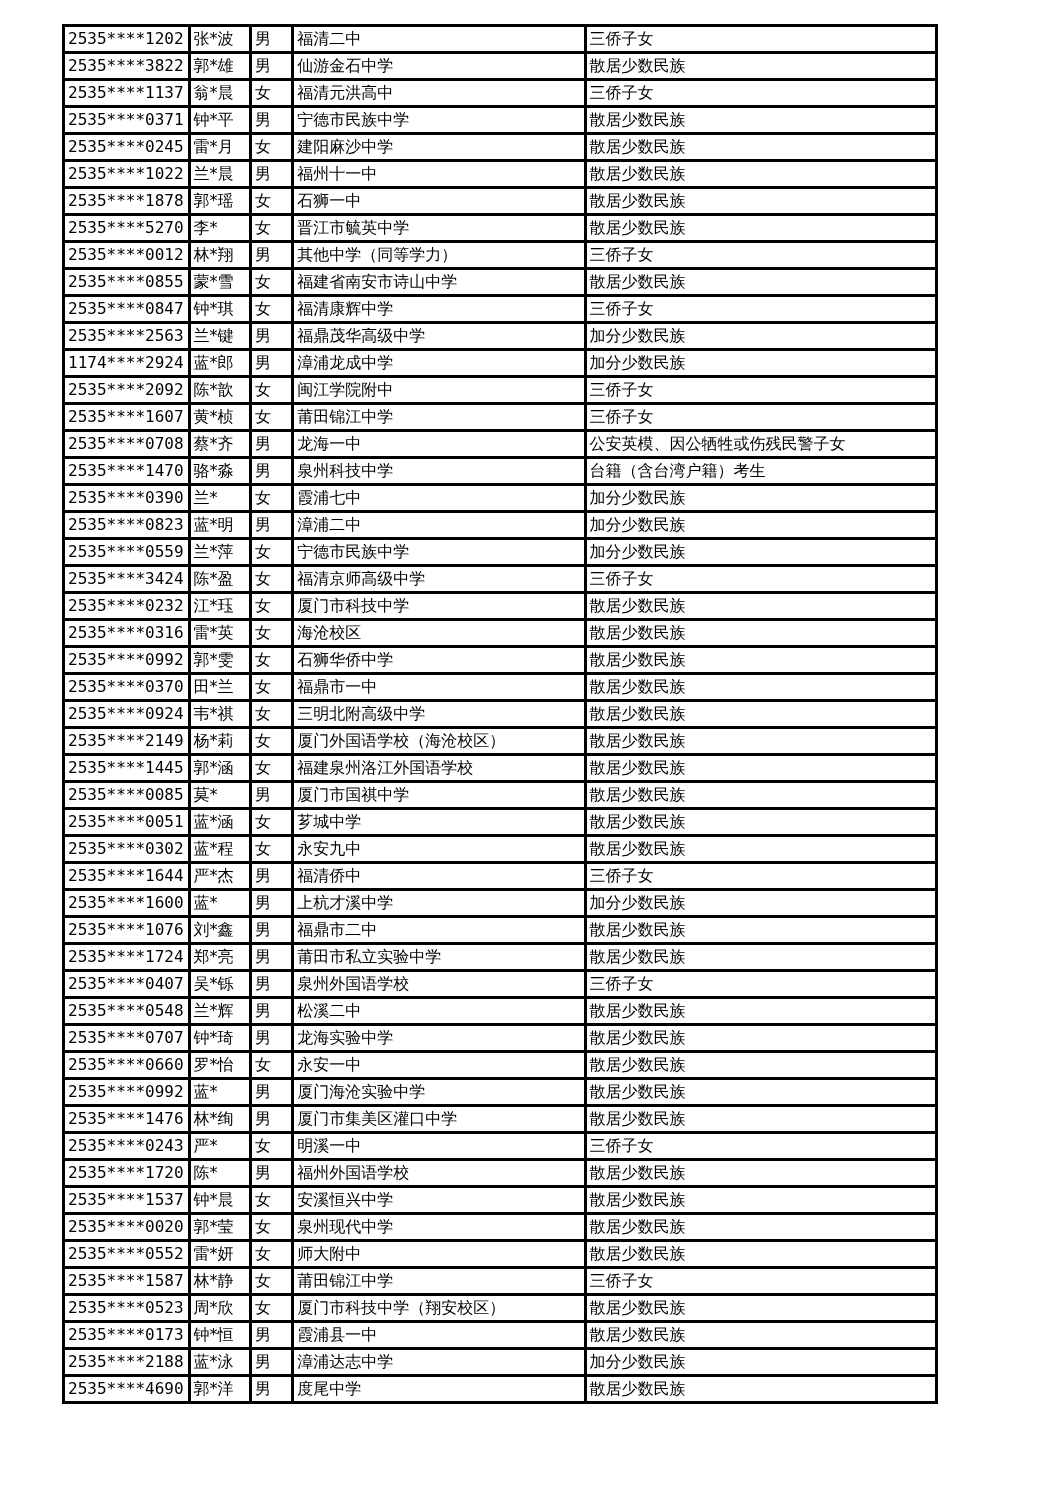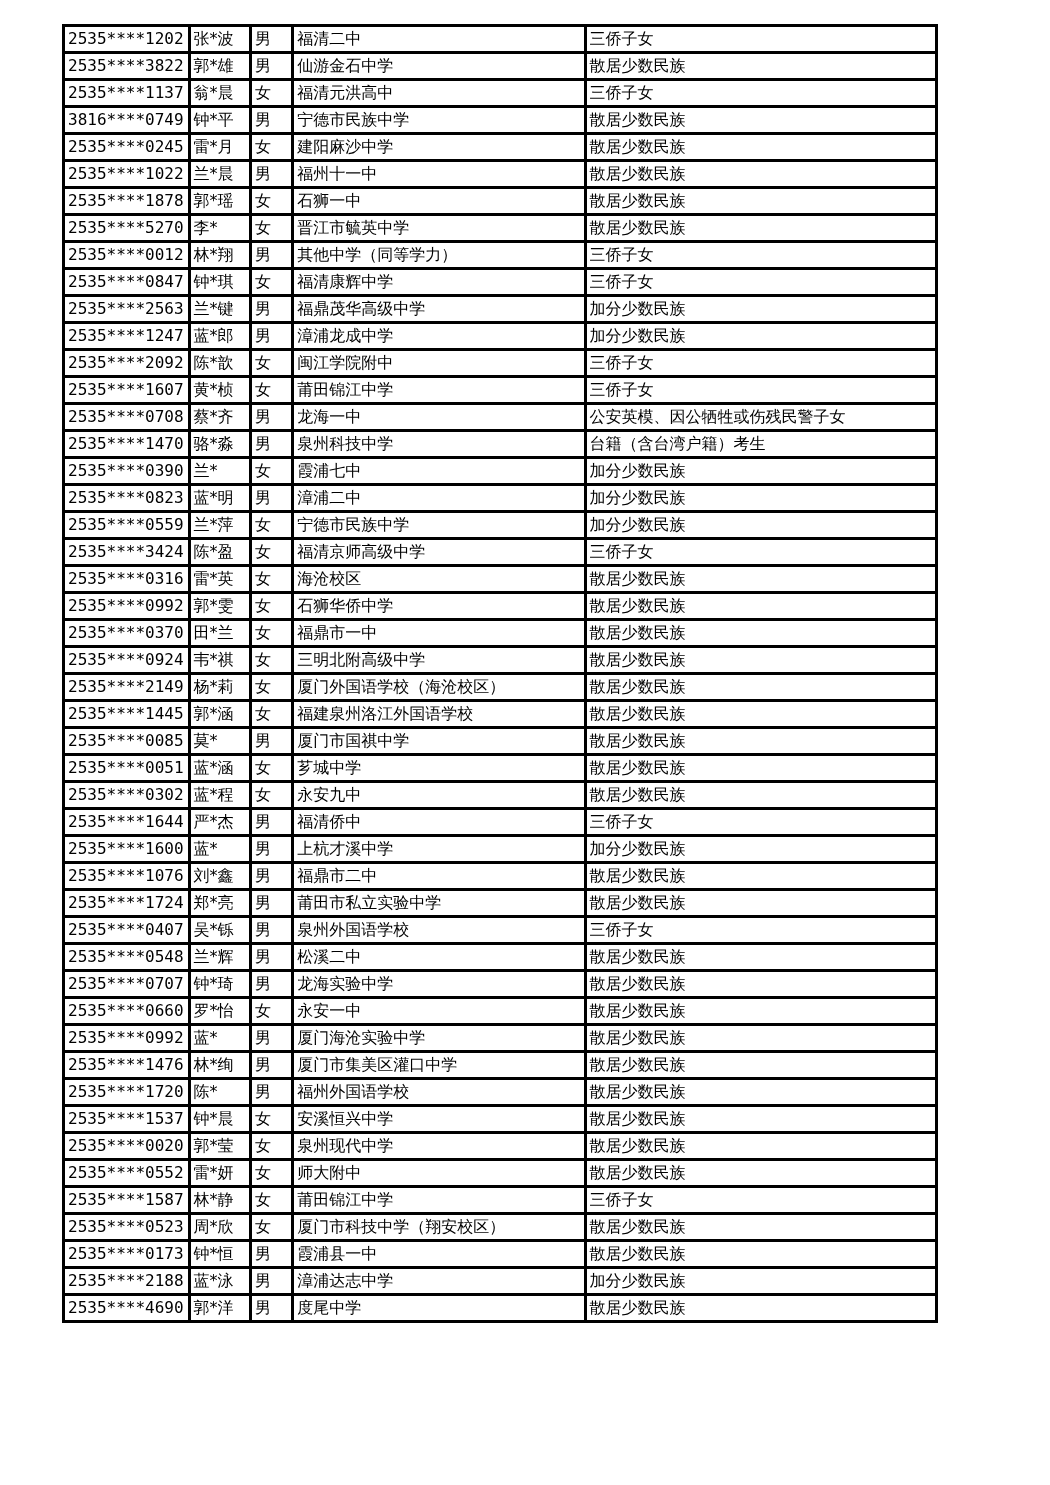--- a/index.html
+++ b/index.html
@@ -60,21 +60,21 @@
           <td class="c4">散居少数民族</td>
         </tr>
         <tr>
           <td class="c0">2535****1137</td>
           <td class="c1">翁*晨</td>
           <td class="c2">女</td>
           <td class="c3">福清元洪高中</td>
           <td class="c4">三侨子女</td>
         </tr>
         <tr>
-          <td class="c0">3816****0749</td>
+          <td class="c0">2535****0371</td>
           <td class="c1">钟*平</td>
           <td class="c2">男</td>
           <td class="c3">宁德市民族中学</td>
           <td class="c4">散居少数民族</td>
         </tr>
         <tr>
           <td class="c0">2535****0245</td>
           <td class="c1">雷*月</td>
           <td class="c2">女</td>
           <td class="c3">建阳麻沙中学</td>
@@ -102,35 +102,42 @@
           <td class="c4">散居少数民族</td>
         </tr>
         <tr>
           <td class="c0">2535****0012</td>
           <td class="c1">林*翔</td>
           <td class="c2">男</td>
           <td class="c3">其他中学（同等学力）</td>
           <td class="c4">三侨子女</td>
         </tr>
         <tr>
+          <td class="c0">2535****0855</td>
+          <td class="c1">蒙*雪</td>
+          <td class="c2">女</td>
+          <td class="c3">福建省南安市诗山中学</td>
+          <td class="c4">散居少数民族</td>
+        </tr>
+        <tr>
           <td class="c0">2535****0847</td>
           <td class="c1">钟*琪</td>
           <td class="c2">女</td>
           <td class="c3">福清康辉中学</td>
           <td class="c4">三侨子女</td>
         </tr>
         <tr>
           <td class="c0">2535****2563</td>
           <td class="c1">兰*键</td>
           <td class="c2">男</td>
           <td class="c3">福鼎茂华高级中学</td>
           <td class="c4">加分少数民族</td>
         </tr>
         <tr>
-          <td class="c0">2535****1247</td>
+          <td class="c0">1174****2924</td>
           <td class="c1">蓝*郎</td>
           <td class="c2">男</td>
           <td class="c3">漳浦龙成中学</td>
           <td class="c4">加分少数民族</td>
         </tr>
         <tr>
           <td class="c0">2535****2092</td>
           <td class="c1">陈*歆</td>
           <td class="c2">女</td>
           <td class="c3">闽江学院附中</td>
@@ -179,20 +186,27 @@
           <td class="c4">加分少数民族</td>
         </tr>
         <tr>
           <td class="c0">2535****3424</td>
           <td class="c1">陈*盈</td>
           <td class="c2">女</td>
           <td class="c3">福清京师高级中学</td>
           <td class="c4">三侨子女</td>
         </tr>
         <tr>
+          <td class="c0">2535****0232</td>
+          <td class="c1">江*珏</td>
+          <td class="c2">女</td>
+          <td class="c3">厦门市科技中学</td>
+          <td class="c4">散居少数民族</td>
+        </tr>
+        <tr>
           <td class="c0">2535****0316</td>
           <td class="c1">雷*英</td>
           <td class="c2">女</td>
           <td class="c3">海沧校区</td>
           <td class="c4">散居少数民族</td>
         </tr>
         <tr>
           <td class="c0">2535****0992</td>
           <td class="c1">郭*雯</td>
           <td class="c2">女</td>
@@ -310,20 +324,27 @@
           <td class="c2">男</td>
           <td class="c3">厦门海沧实验中学</td>
           <td class="c4">散居少数民族</td>
         </tr>
         <tr>
           <td class="c0">2535****1476</td>
           <td class="c1">林*绚</td>
           <td class="c2">男</td>
           <td class="c3">厦门市集美区灌口中学</td>
           <td class="c4">散居少数民族</td>
+        </tr>
+        <tr>
+          <td class="c0">2535****0243</td>
+          <td class="c1">严*</td>
+          <td class="c2">女</td>
+          <td class="c3">明溪一中</td>
+          <td class="c4">三侨子女</td>
         </tr>
         <tr>
           <td class="c0">2535****1720</td>
           <td class="c1">陈*</td>
           <td class="c2">男</td>
           <td class="c3">福州外国语学校</td>
           <td class="c4">散居少数民族</td>
         </tr>
         <tr>
           <td class="c0">2535****1537</td>

